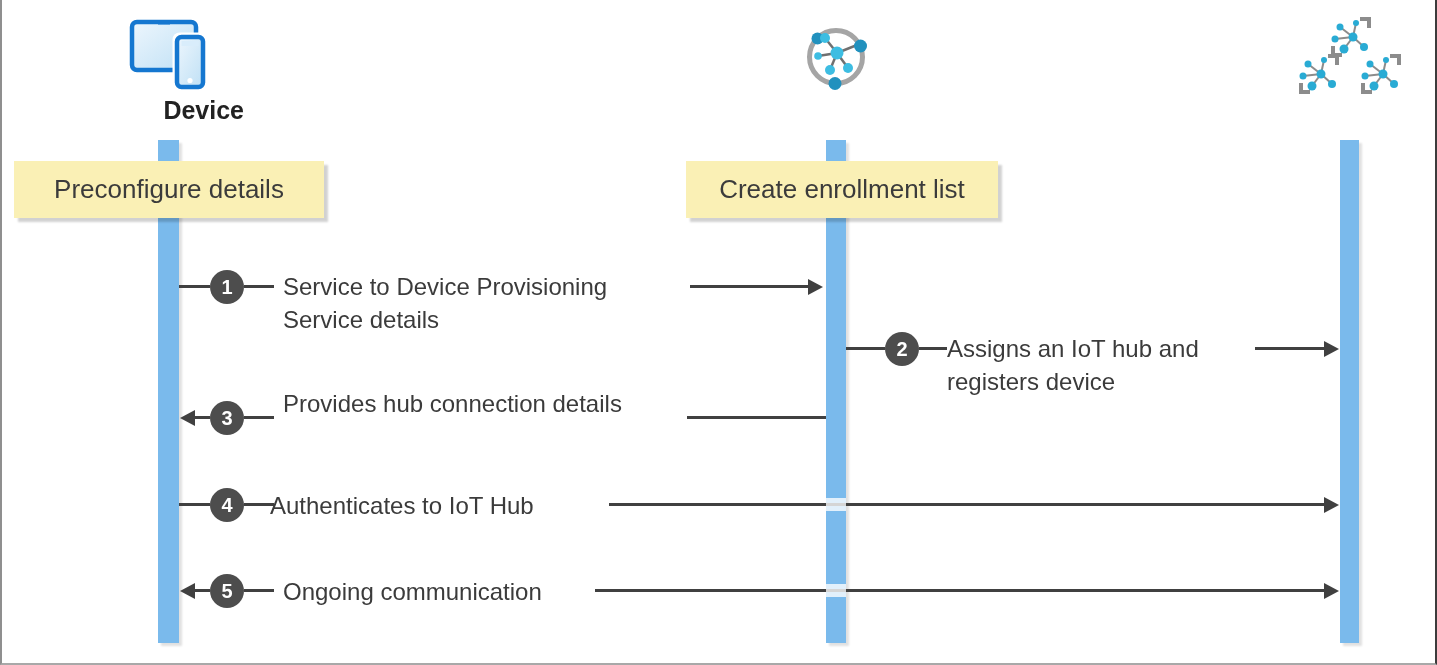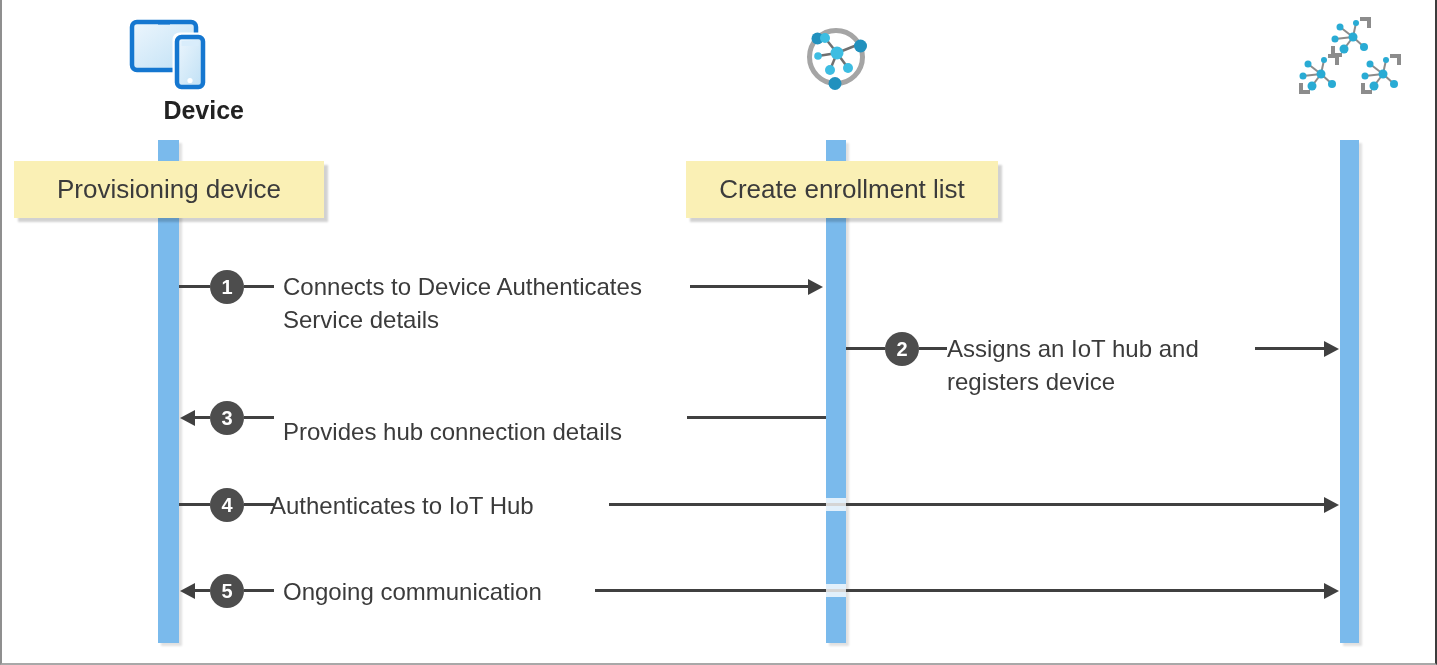--- a/index.html
+++ b/index.html
@@ -113,31 +113,31 @@
         <circle cx="7" cy="23" r="3.5" fill="#29ABD4"></circle>
         <circle cx="16" cy="33" r="4.5" fill="#29ABD4"></circle>
         <circle cx="36" cy="31" r="4" fill="#29ABD4"></circle>
       </g>
     </defs>
     <use href="#hubglyph" transform="translate(36,0)"></use>
     <use href="#hubglyph" transform="translate(4,37)"></use>
     <use href="#hubglyph" transform="translate(66,37)"></use>
   </svg>
 
-  <div class="note" style="left:12px;width:310px">Provisioning device</div>
+  <div class="note" style="left:12px;width:310px">Preconfigure details</div>
   <div class="note" style="left:684px;width:312px">Create enrollment list</div>
 
   <div class="step">
     <div class="hline" style="left:177px;top:285px;width:31px"></div>
     <div class="num-circle" style="left:208px;top:270px">
       <span>1</span>
     </div>
     <div class="hline" style="left:242px;top:285px;width:30px"></div>
     <div class="step-text" style="left:281px;top:270px">
-      <span class="tline">Connects to Device Authenticates</span>
+      <span class="tline">Service to Device Provisioning</span>
       <span class="tline">Service details</span>
     </div>
     <div class="conn arrow-right" style="left:688px;top:285px;width:119px"></div>
   </div>
 
   <div class="step">
     <div class="hline" style="left:844px;top:347px;width:39px"></div>
     <div class="num-circle" style="left:883px;top:332px">
       <span>2</span>
     </div>
@@ -148,21 +148,21 @@
     </div>
     <div class="conn arrow-right" style="left:1253px;top:347px;width:70px"></div>
   </div>
 
   <div class="step">
     <div class="conn arrow-left" style="left:192px;top:416px;width:16px"></div>
     <div class="num-circle" style="left:208px;top:401px">
       <span>3</span>
     </div>
     <div class="hline" style="left:242px;top:416px;width:30px"></div>
-    <div class="step-text" style="left:281px;top:415px">
+    <div class="step-text" style="left:281px;top:387px">
       <span class="tline">Provides hub connection details</span>
     </div>
     <div class="hline" style="left:685px;top:416px;width:139px"></div>
   </div>
 
   <div class="step">
     <div class="hline" style="left:177px;top:503px;width:31px"></div>
     <div class="num-circle" style="left:208px;top:488px">
       <span>4</span>
     </div>

